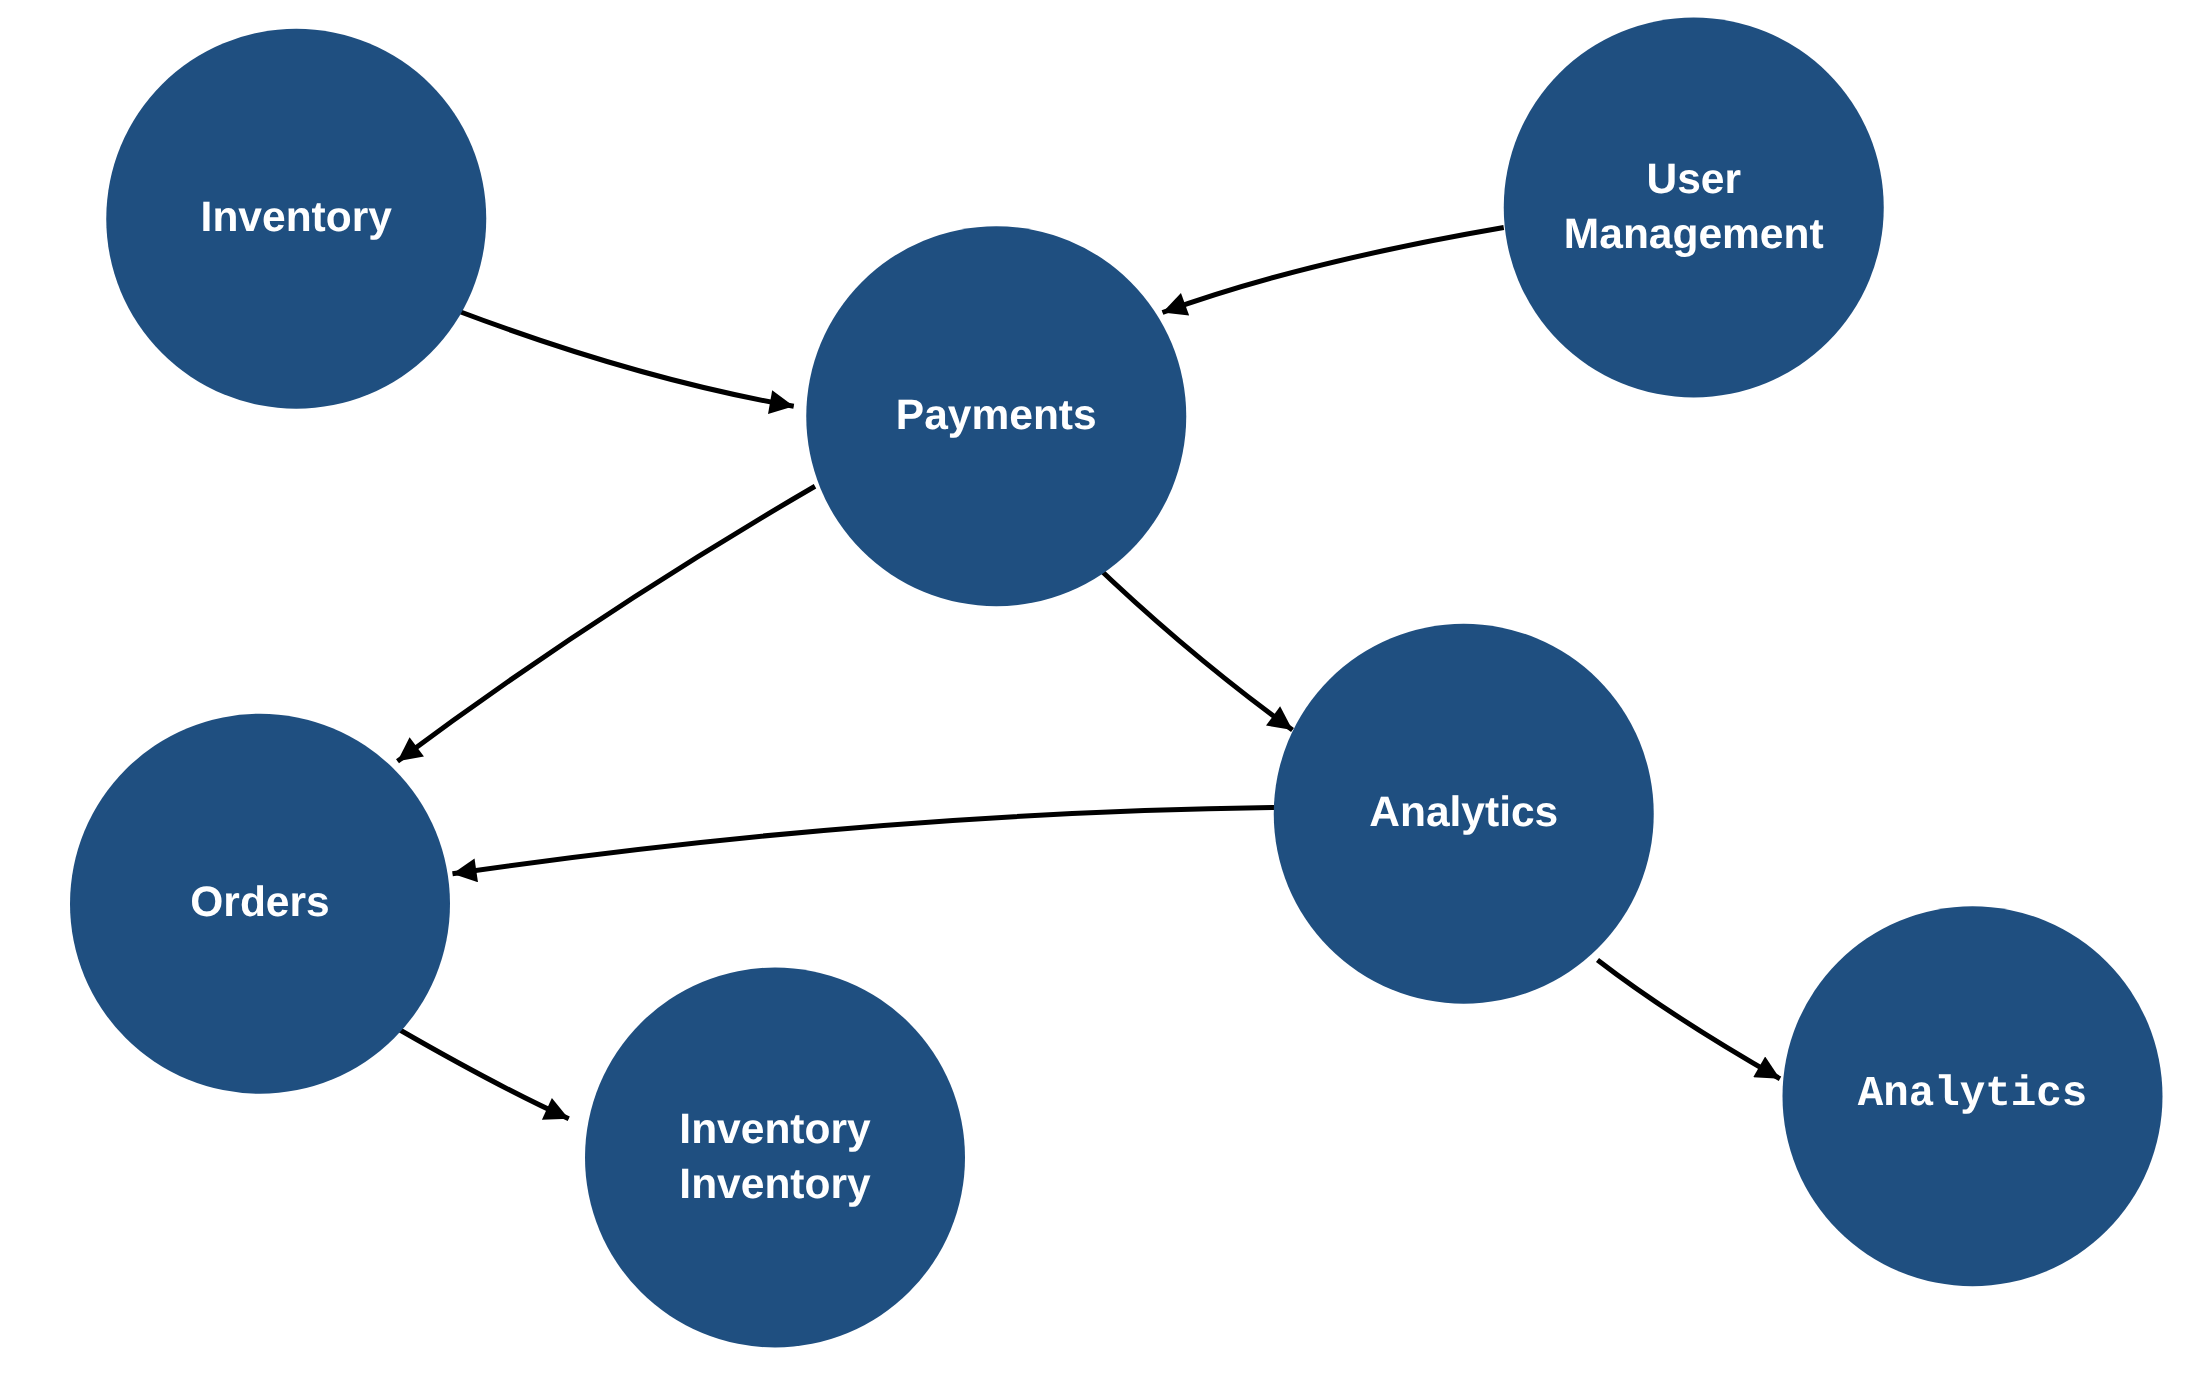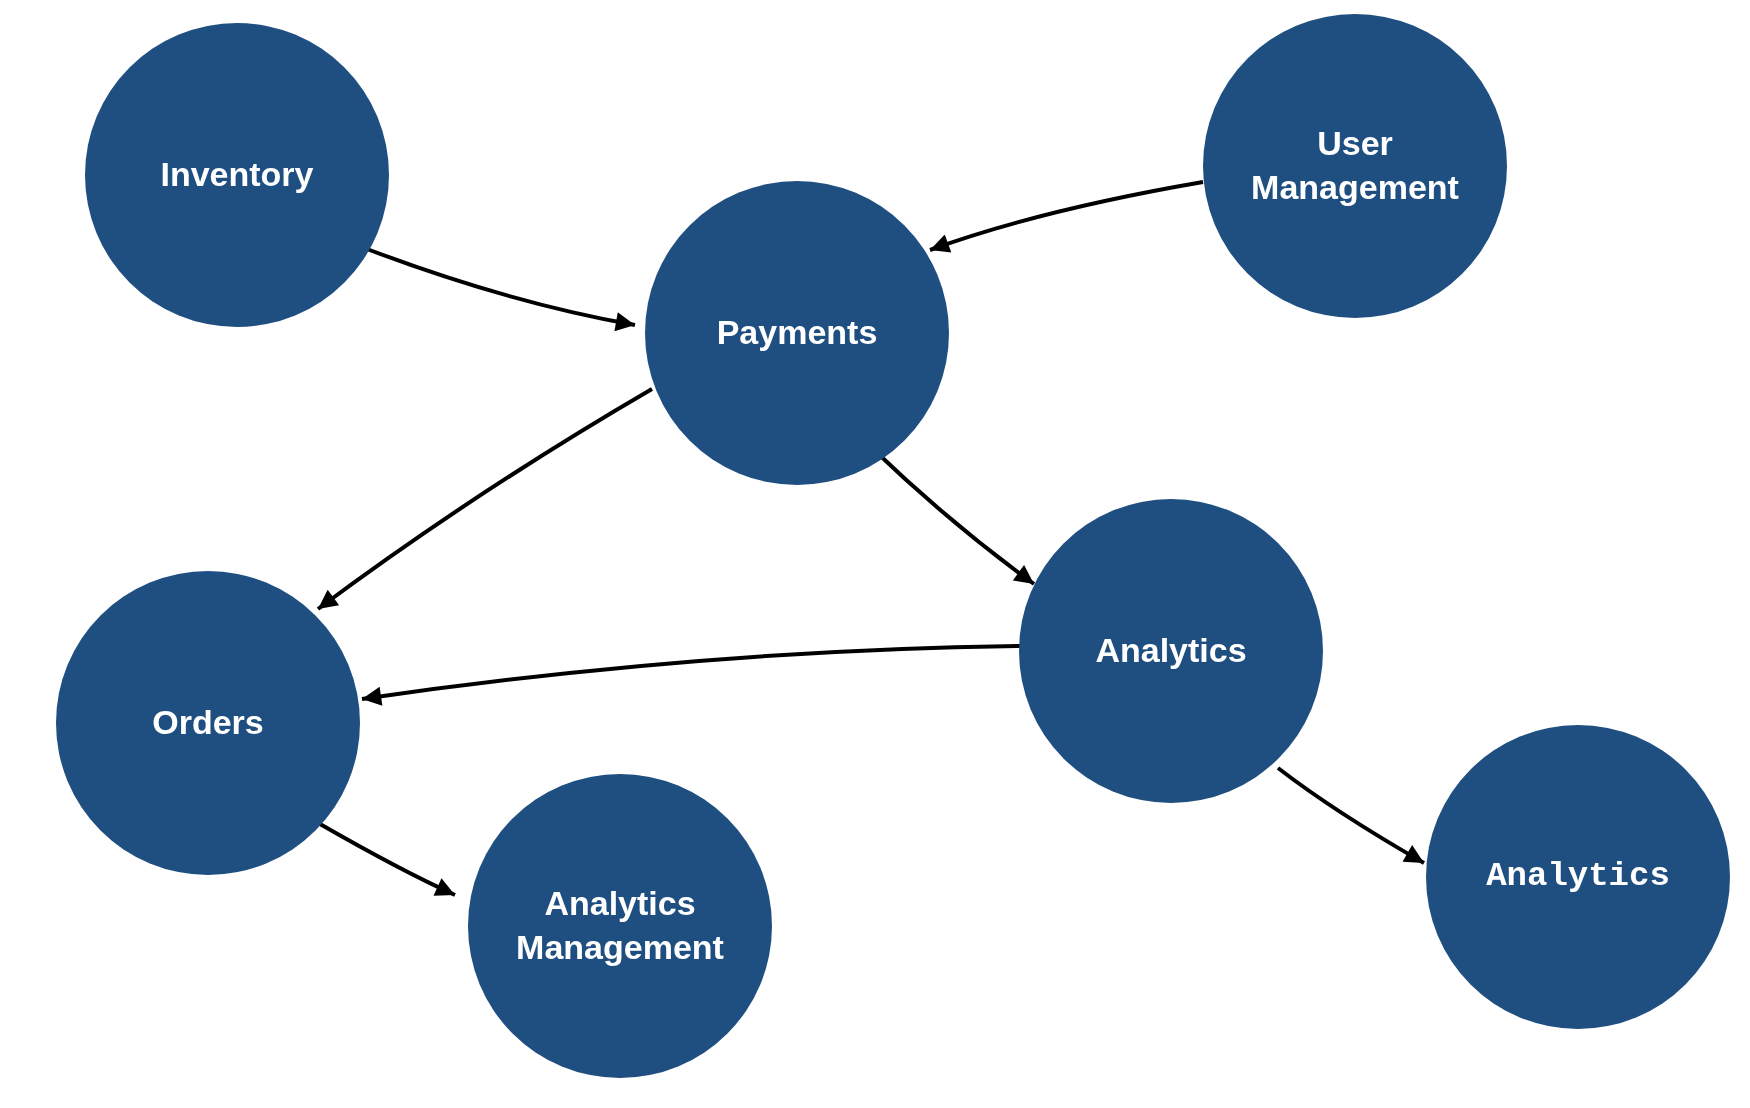--- a/index.html
+++ b/index.html
@@ -89,18 +89,18 @@
 
 <div class="node n-payments">
   <div class="label">Analytics</div>
 </div>
 
 <div class="node n-orders">
   <div class="label">Orders</div>
 </div>
 
 <div class="node n-inventory-management">
-  <div class="label">Analytics Management</div>
+  <div class="label">Inventory Inventory</div>
 </div>
 
 <div class="node n-analytics">
   <div class="label">Analytics</div>
 </div>
 
 </body></html>

